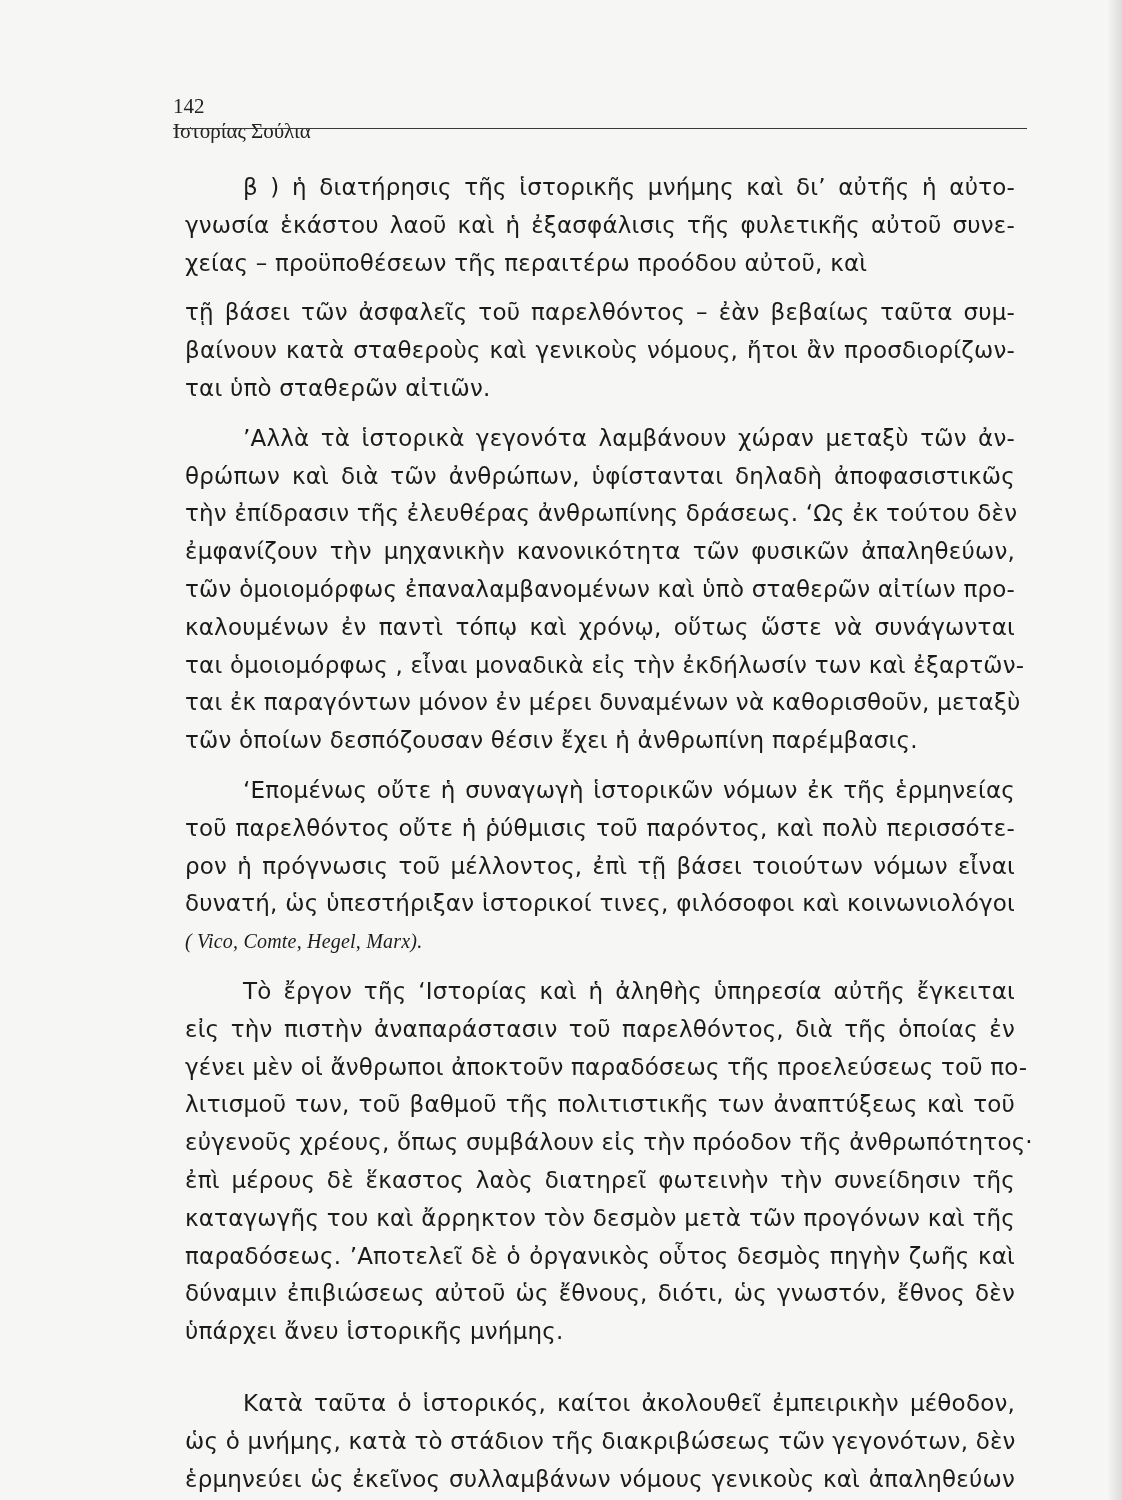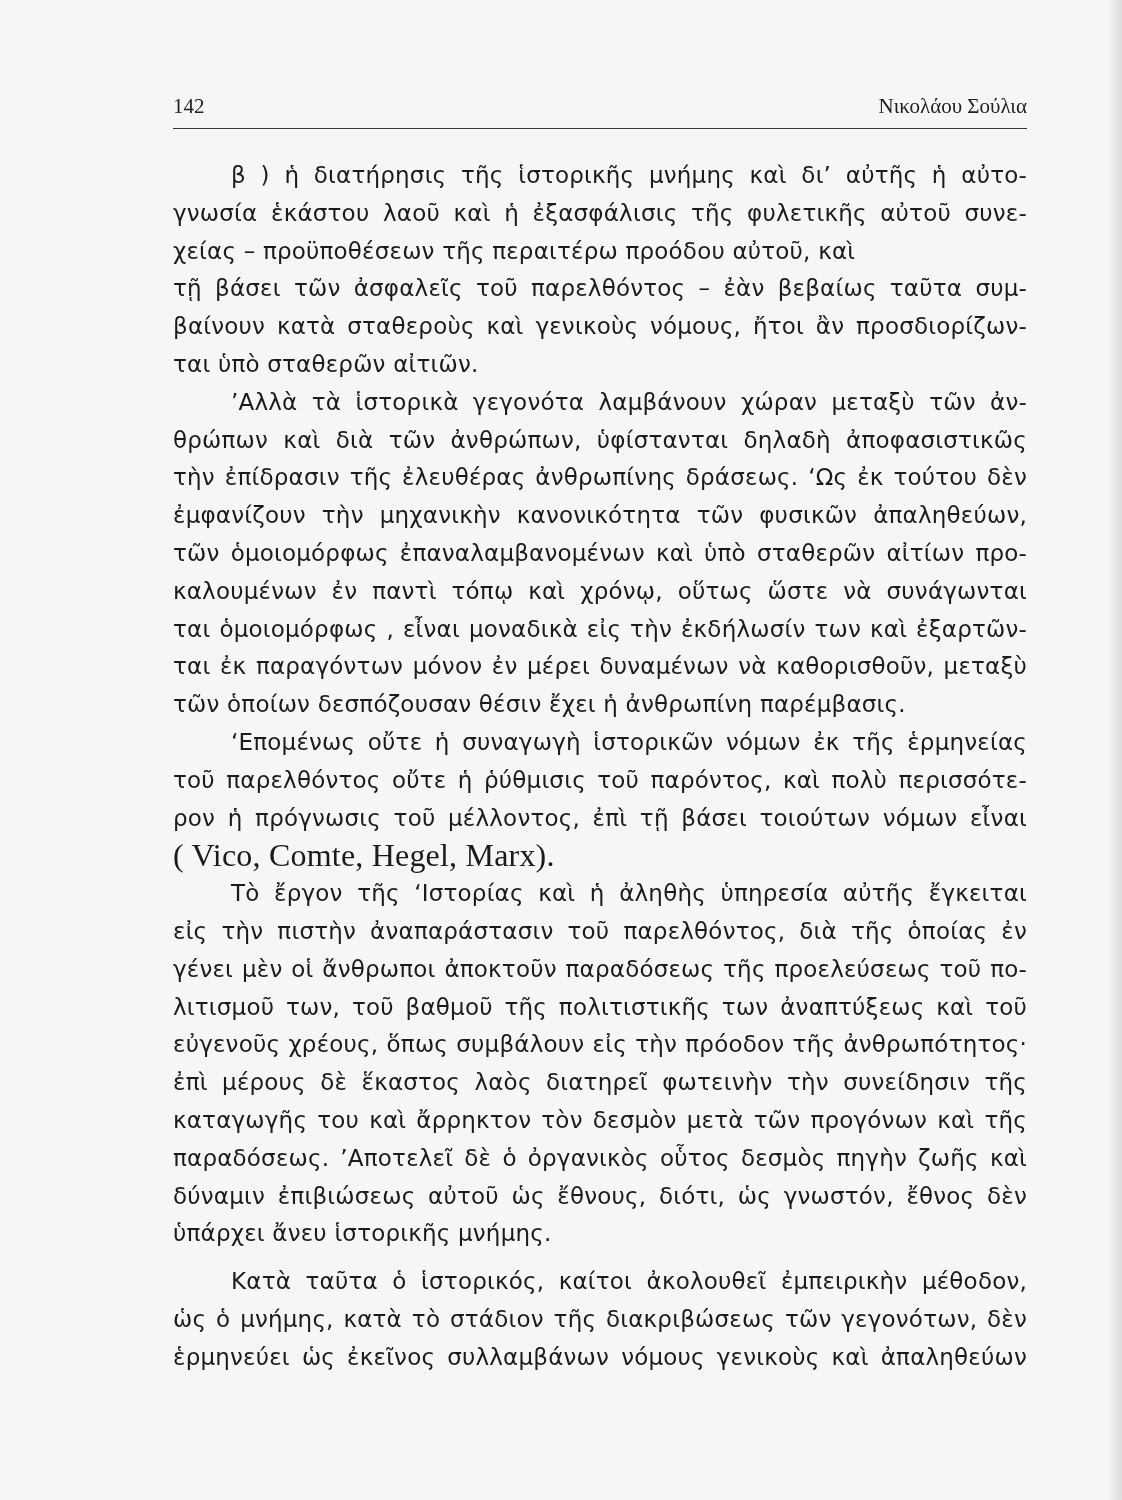--- a/index.html
+++ b/index.html
@@ -13,48 +13,49 @@
     .page-edge {
       position: absolute; right: 0; top: 0; width: 14px; height: 1500px;
       background: linear-gradient(to right, #f4f4f2, #dcdcda);
     }
     .running-head {
       position: absolute; left: 173px; top: 94px; width: 854px;
       font-family: "Liberation Serif", "DejaVu Serif", serif;
       font-size: 21px;
       display: flex; justify-content: space-between; align-items: baseline;
       color: #222;
+      flex-direction: column;
     }
     .head-rule {
       position: absolute; left: 173px; top: 128px; width: 854px; height: 1px;
       background: #3a3a3a;
     }
     .body-text {
       position: absolute; left: 173px; top: 157px; width: 854px;
       font-family: "DejaVu Sans", "Liberation Sans", sans-serif;
       font-size: 23px;
       line-height: 37.8px;
       text-align: justify;
       letter-spacing: 0.2px;
     }
-    .body-text p { margin: 0; }
+    .body-text p { margin: 12px; }
     .line { display: block; text-align: justify; text-align-last: justify; white-space: nowrap; }
     .line.last { text-align-last: left; }
     .indent { padding-left: 58px; }
-    .serif-line { font-family: "Liberation Serif", "DejaVu Serif", serif; font-size: 32px; }
+    .serif-line { font-family: "Liberation Serif", "DejaVu Serif", serif; font-size: 20px; font-style: italic; }
     .gap { height: 10px; }
   </style>
 </head>
 <body>
 
 <div class="page-edge"></div>
 
 <div class="running-head">
   <span>142</span>
-  <span>Νικολάου Σούλια</span>
+  <span>Ιστορίας Σούλια</span>
 </div>
 <div class="head-rule"></div>
 
 <div class="body-text">
   <p>
     <span class="line indent">β ) ἡ διατήρησις τῆς ἱστορικῆς μνήμης καὶ δι’ αὐτῆς ἡ αὐτο-</span>
     <span class="line">γνωσία ἑκάστου λαοῦ καὶ ἡ ἐξασφάλισις τῆς φυλετικῆς αὐτοῦ συνε-</span>
     <span class="line last">χείας – προϋποθέσεων τῆς περαιτέρω προόδου αὐτοῦ, καὶ</span>
   </p>
   <p>
@@ -70,20 +71,21 @@
     <span class="line">τῶν ὁμοιομόρφως ἐπαναλαμβανομένων καὶ ὑπὸ σταθερῶν αἰτίων προ-</span>
     <span class="line">καλουμένων ἐν παντὶ τόπῳ καὶ χρόνῳ, οὕτως ὥστε νὰ συνάγωνται</span>
     <span class="line">ται ὁμοιομόρφως , εἶναι μοναδικὰ εἰς τὴν ἐκδήλωσίν των καὶ ἐξαρτῶν-</span>
     <span class="line">ται ἐκ παραγόντων μόνον ἐν μέρει δυναμένων νὰ καθορισθοῦν, μεταξὺ</span>
     <span class="line last">τῶν ὁποίων δεσπόζουσαν θέσιν ἔχει ἡ ἀνθρωπίνη παρέμβασις.</span>
   </p>
   <p>
     <span class="line indent">‘Επομένως οὔτε ἡ συναγωγὴ ἱστορικῶν νόμων ἐκ τῆς ἑρμηνείας</span>
     <span class="line">τοῦ παρελθόντος οὔτε ἡ ῥύθμισις τοῦ παρόντος, καὶ πολὺ περισσότε-</span>
     <span class="line">ρον ἡ πρόγνωσις τοῦ μέλλοντος, ἐπὶ τῇ βάσει τοιούτων νόμων εἶναι</span>
+    <span class="line">δυνατή, ὡς ὑπεστήριξαν ἱστορικοί τινες, φιλόσοφοι καὶ κοινωνιολόγοι</span>
     <span class="line last serif-line">( Vico, Comte, Hegel, Marx).</span>
   </p>
   <p>
     <span class="line indent">Τὸ ἔργον τῆς ‘Ιστορίας καὶ ἡ ἀληθὴς ὑπηρεσία αὐτῆς  ἔγκειται</span>
     <span class="line">εἰς τὴν πιστὴν ἀναπαράστασιν τοῦ παρελθόντος, διὰ τῆς ὁποίας ἐν</span>
     <span class="line">γένει μὲν οἱ ἄνθρωποι ἀποκτοῦν παραδόσεως τῆς προελεύσεως τοῦ πο-</span>
     <span class="line">λιτισμοῦ των, τοῦ βαθμοῦ τῆς πολιτιστικῆς των ἀναπτύξεως καὶ τοῦ</span>
     <span class="line">εὐγενοῦς χρέους, ὅπως συμβάλουν εἰς τὴν πρόοδον τῆς ἀνθρωπότητος·</span>
     <span class="line">ἐπὶ μέρους δὲ ἕκαστος λαὸς διατηρεῖ φωτεινὴν τὴν συνείδησιν τῆς</span>
     <span class="line">καταγωγῆς του καὶ ἄρρηκτον τὸν δεσμὸν μετὰ τῶν προγόνων καὶ τῆς</span>

